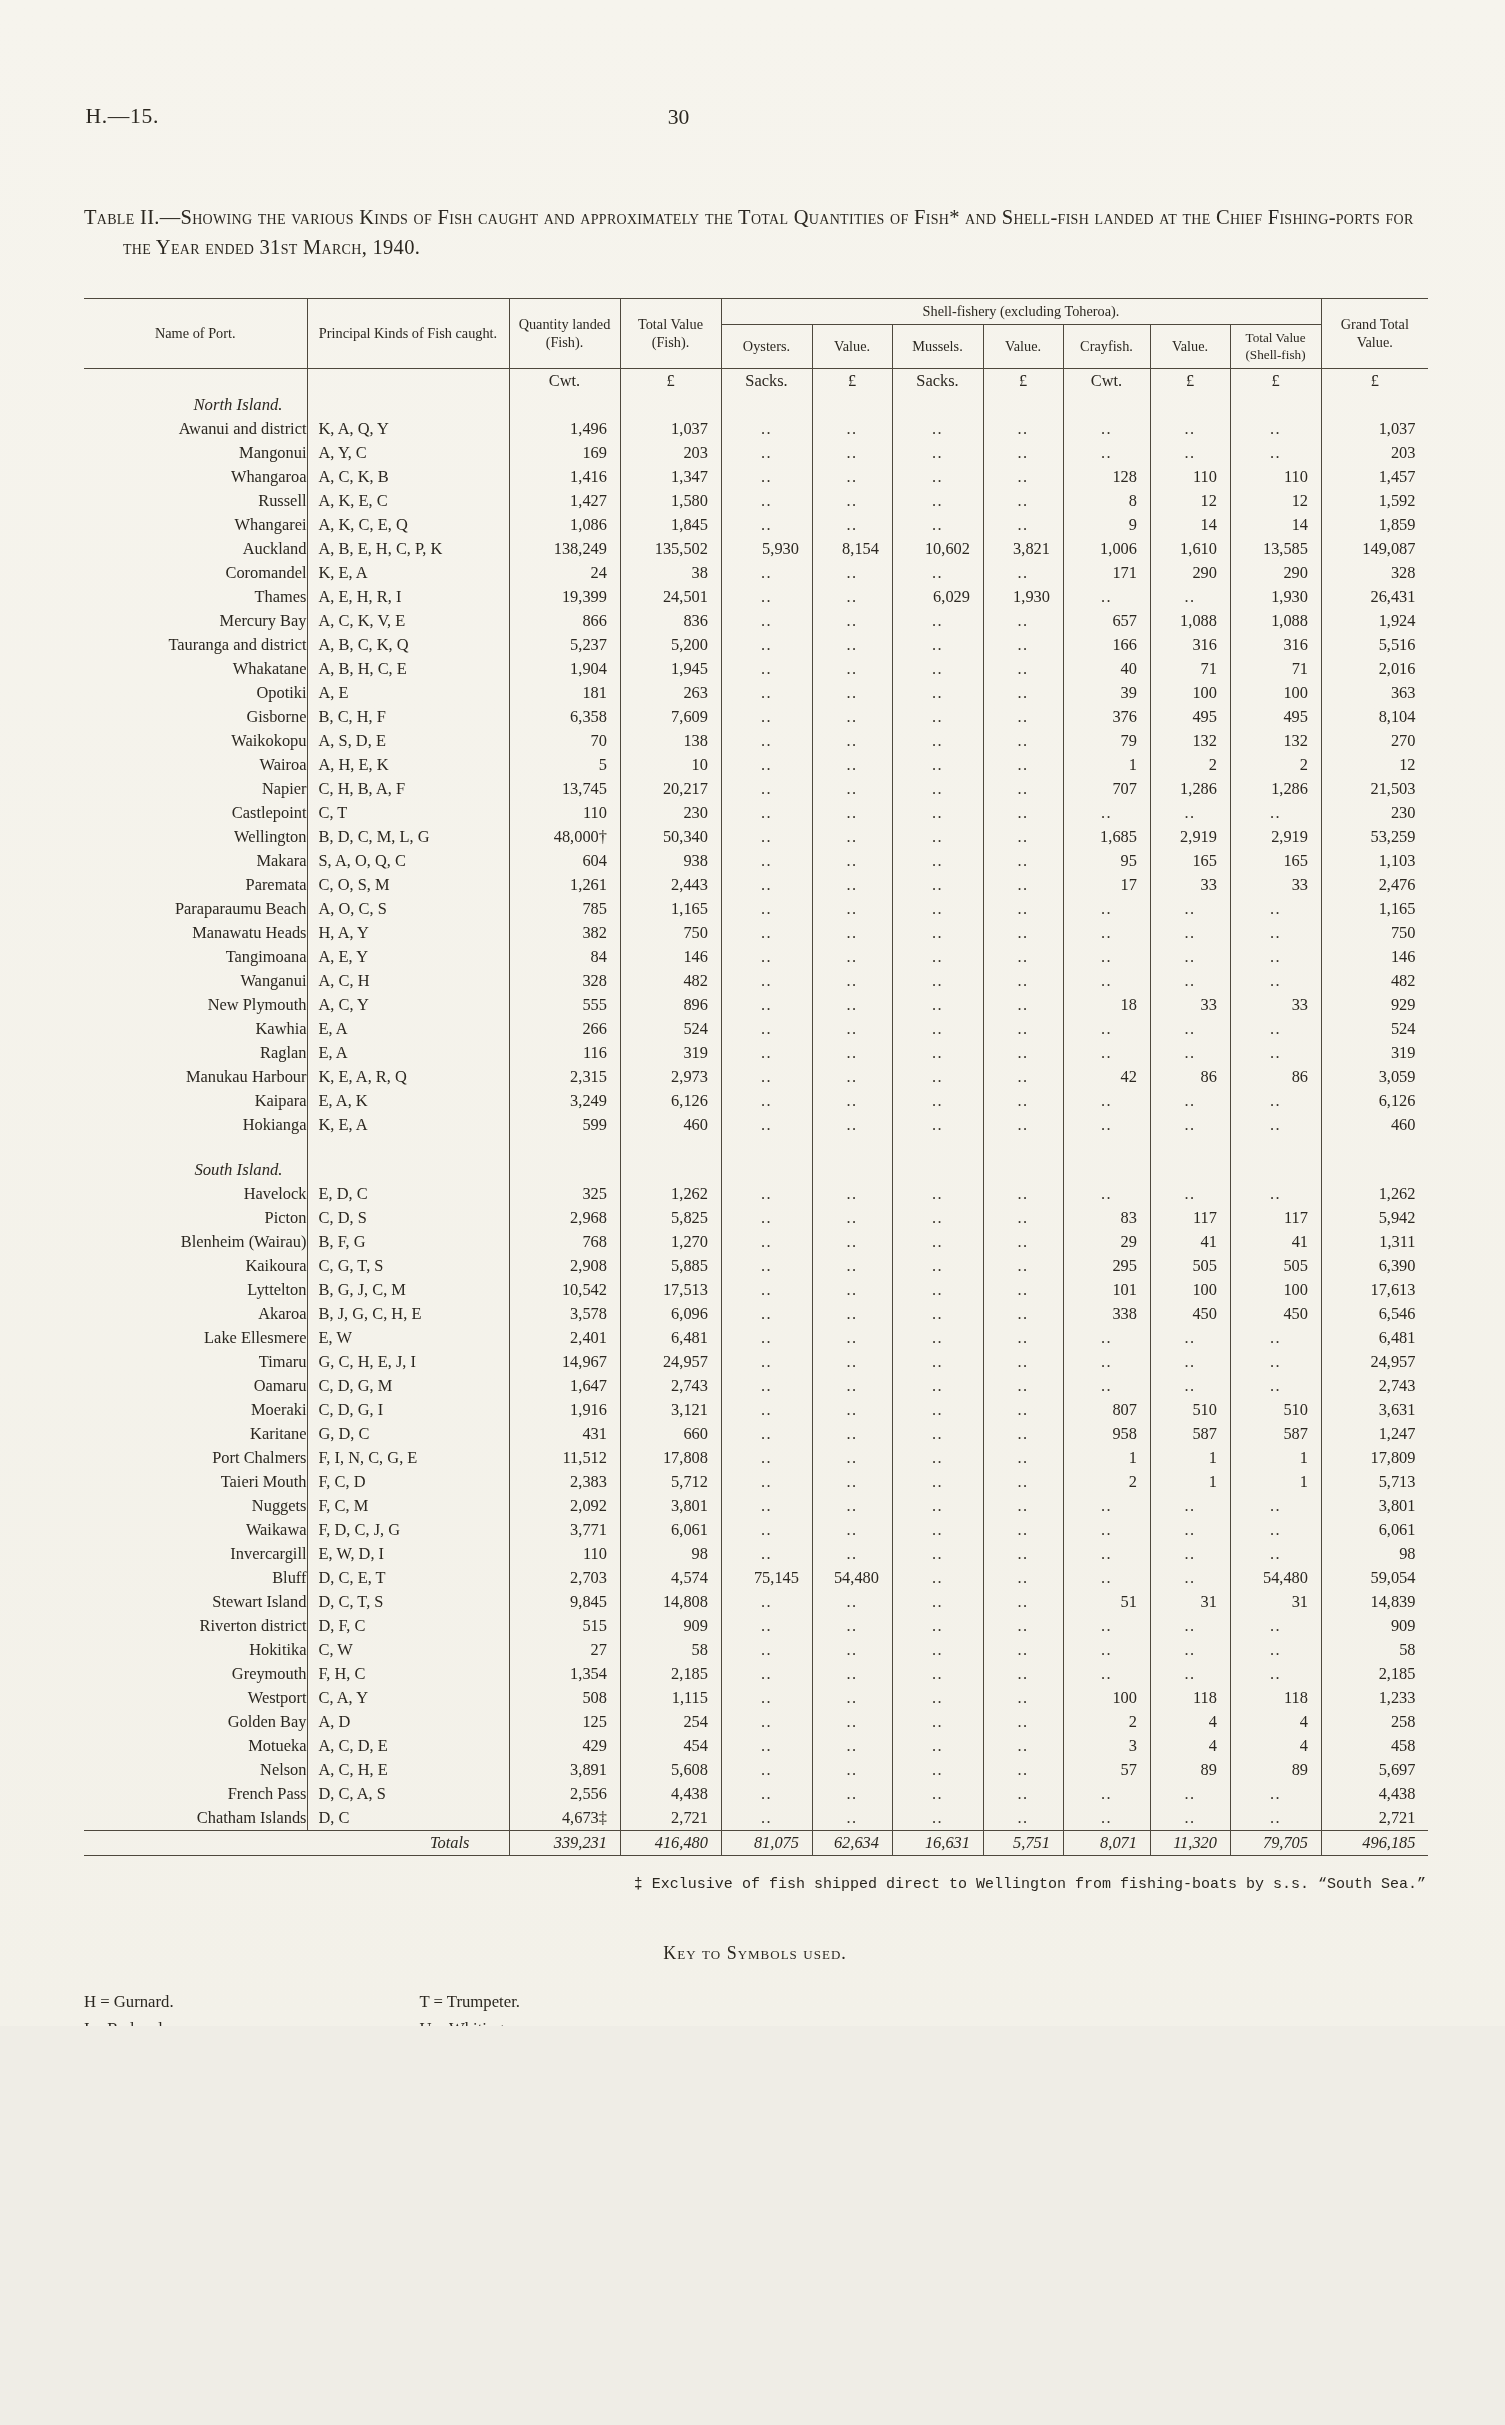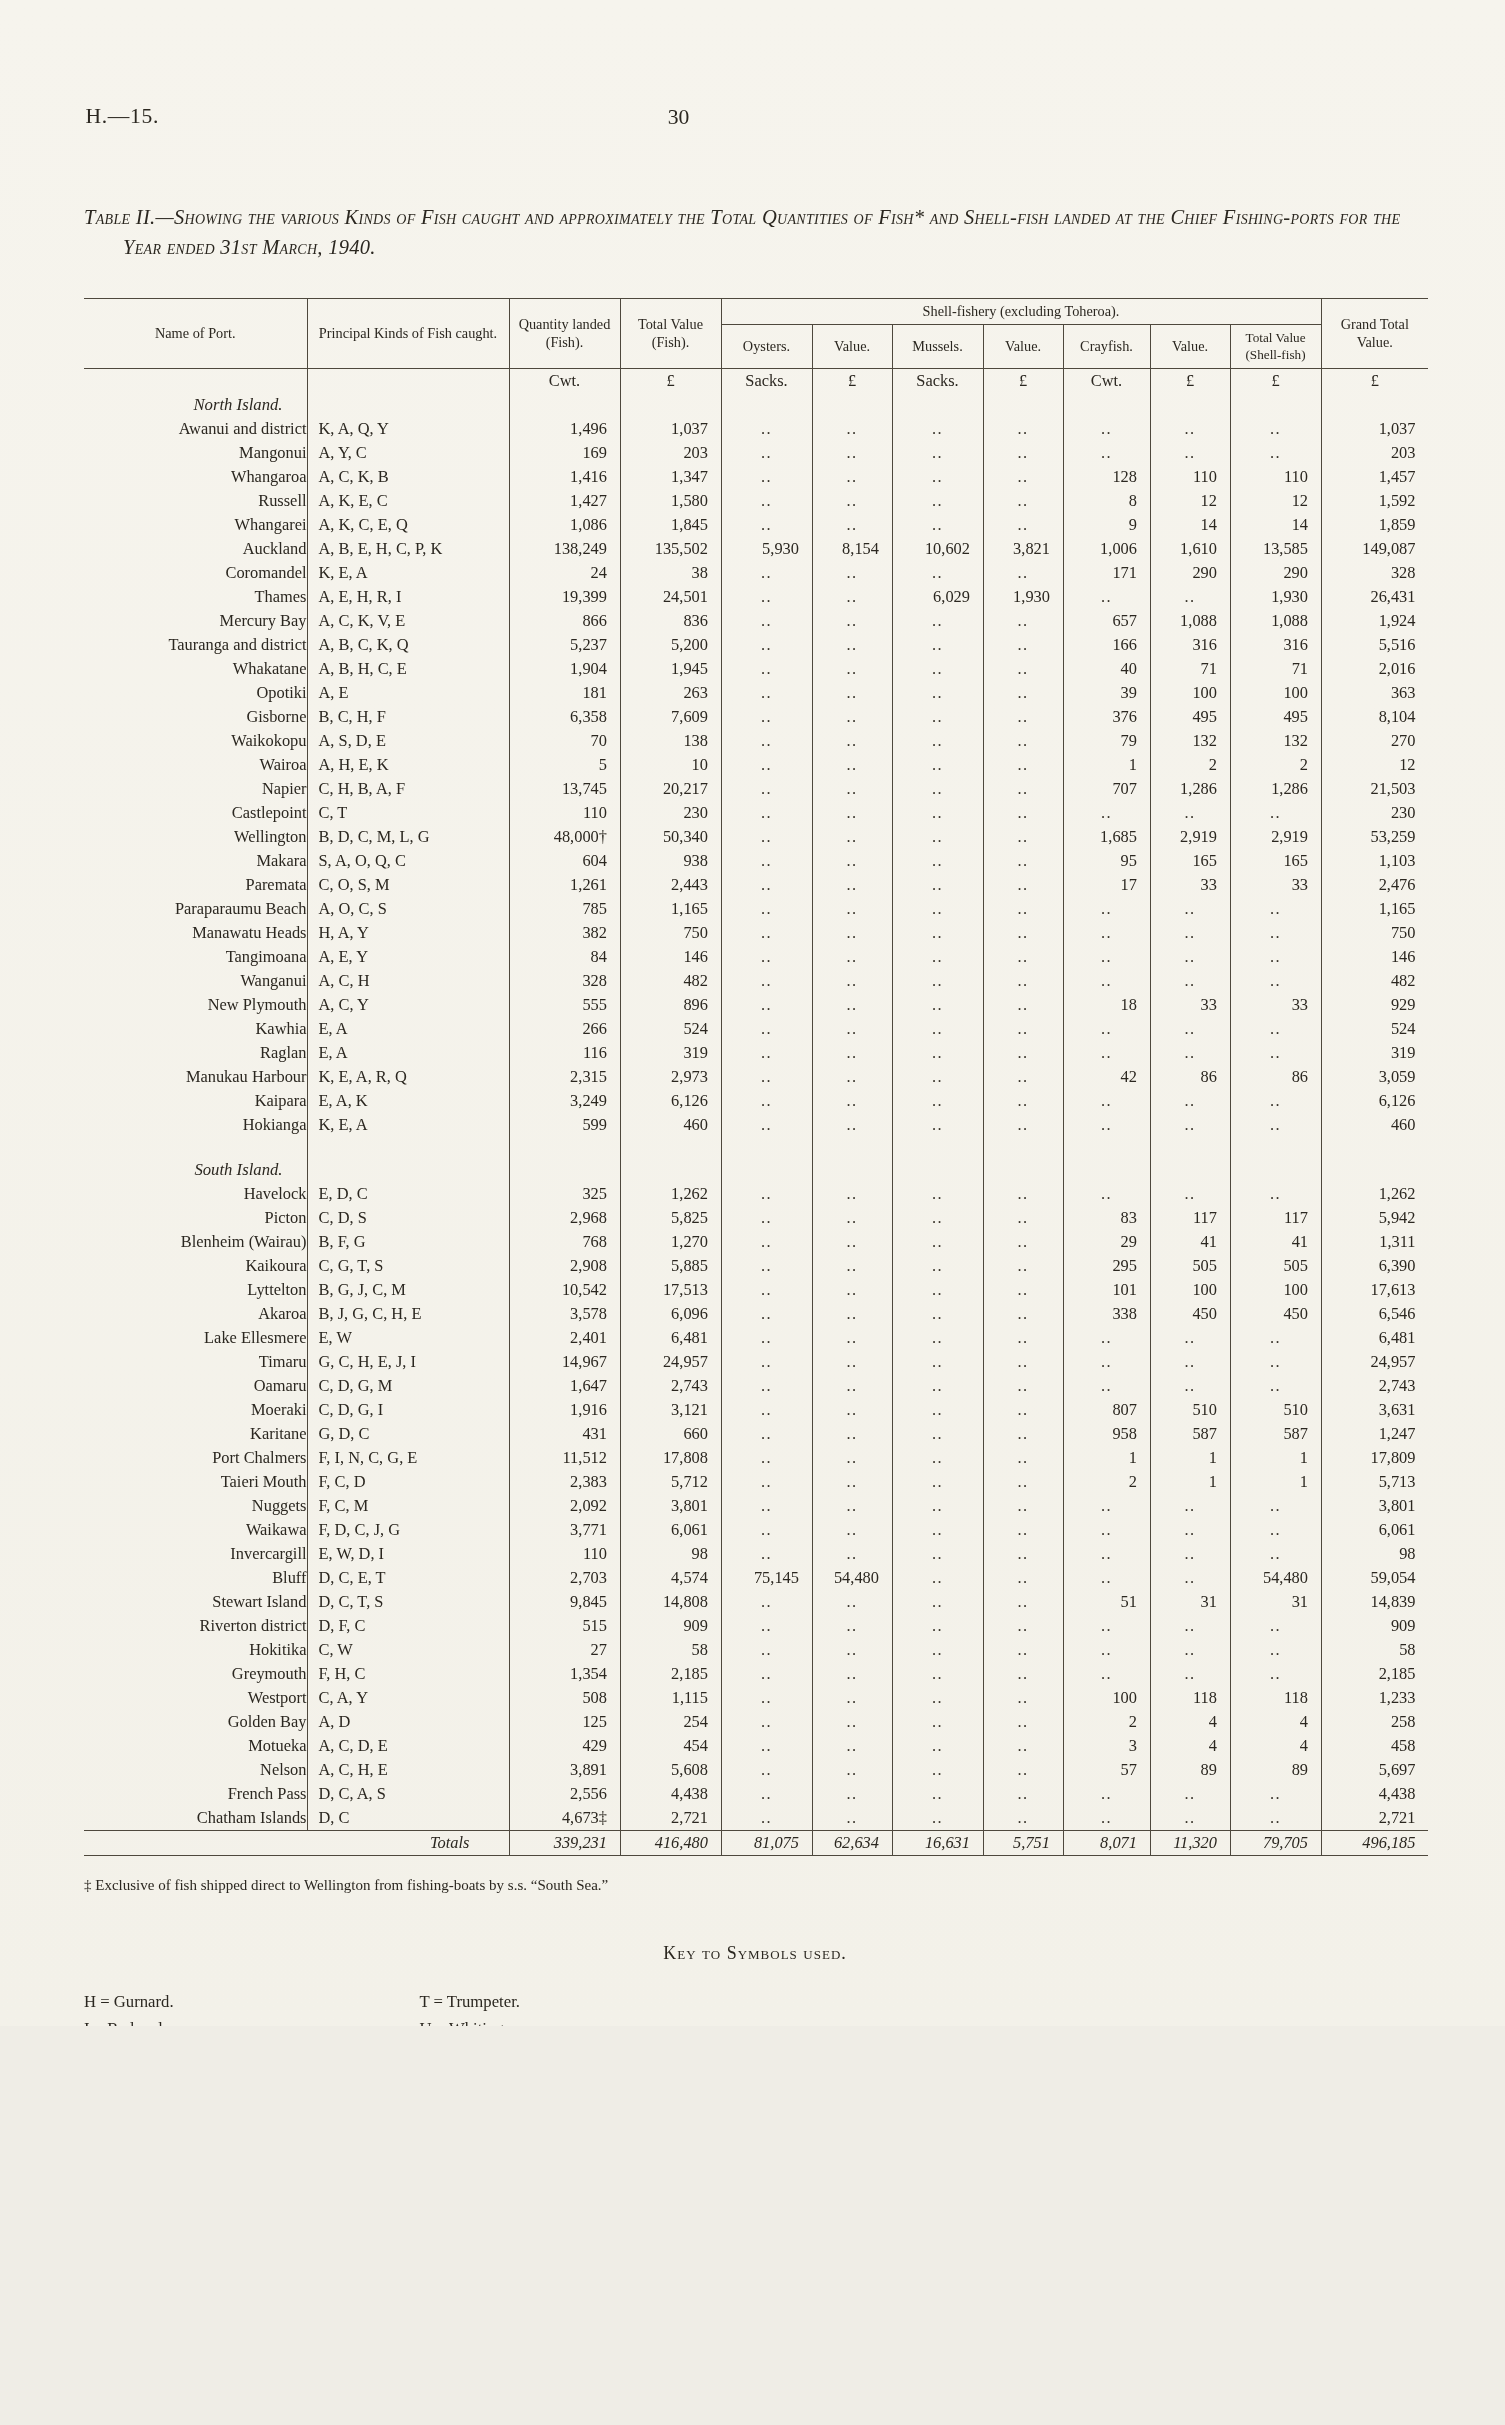--- a/index.html
+++ b/index.html
@@ -12,21 +12,21 @@
     padding:104px 80px 8px 84px;
     position:relative; overflow:hidden;
   }
   .page-head { position:relative; height:29px; font-size:21.6px; }
   .doc-ref { position:absolute; left:1.4px; top:0; letter-spacing:0.7px; }
   .page-num { position:absolute; left:43.5%; top:1px; }
 
   .title {
     margin-top:70px; font-size:20.5px; line-height:1.45;
     font-variant:small-caps; letter-spacing:0.3px;
-    padding-left:39px; text-indent:-39px;font-style:italic;
+    padding-left:39px; text-indent:-39px;
   }
 
   table.fish {
     margin-top:36px; border-collapse:collapse; table-layout:fixed;
     width:1342px; font-size:16.4px;
     border-top:1.5px solid #4e483d;
   }
   .fish th, .fish td {
     border-left:1px solid #4e483d; border-right:1px solid #4e483d;
   }
@@ -60,21 +60,21 @@
   .totals-row td {
     border-top:1px solid #4e483d; border-bottom:1.5px solid #4e483d;
     height:32px; line-height:32px;font-style:italic;
   }
   .totals-row td.totals-label { text-align:right; padding-right:39px; }
 
   .footnotes { margin-top:18px; font-size:15px; line-height:1.5; }
   .fn-line1 { display:flex; }
   .fn-left { margin-left:8.4px; }
   .fn-right { margin-left:91px; }
-  .fn-line2 { text-align:left; margin-top:6px; }
+  .fn-line2 { text-align:right; margin-top:6px;font-family:Liberation Mono, monospace; }
 
   .key { margin-top:46px; }
   .key-title { text-align:center; font-variant:small-caps; font-size:18px; letter-spacing:1px; }
   .key-columns { display:flex; margin-top:24px; }
   .key-col { width:25%; }
   .key-item { font-size:16.7px; line-height:27px; }
 </style>
 </head>
 <body>
 

